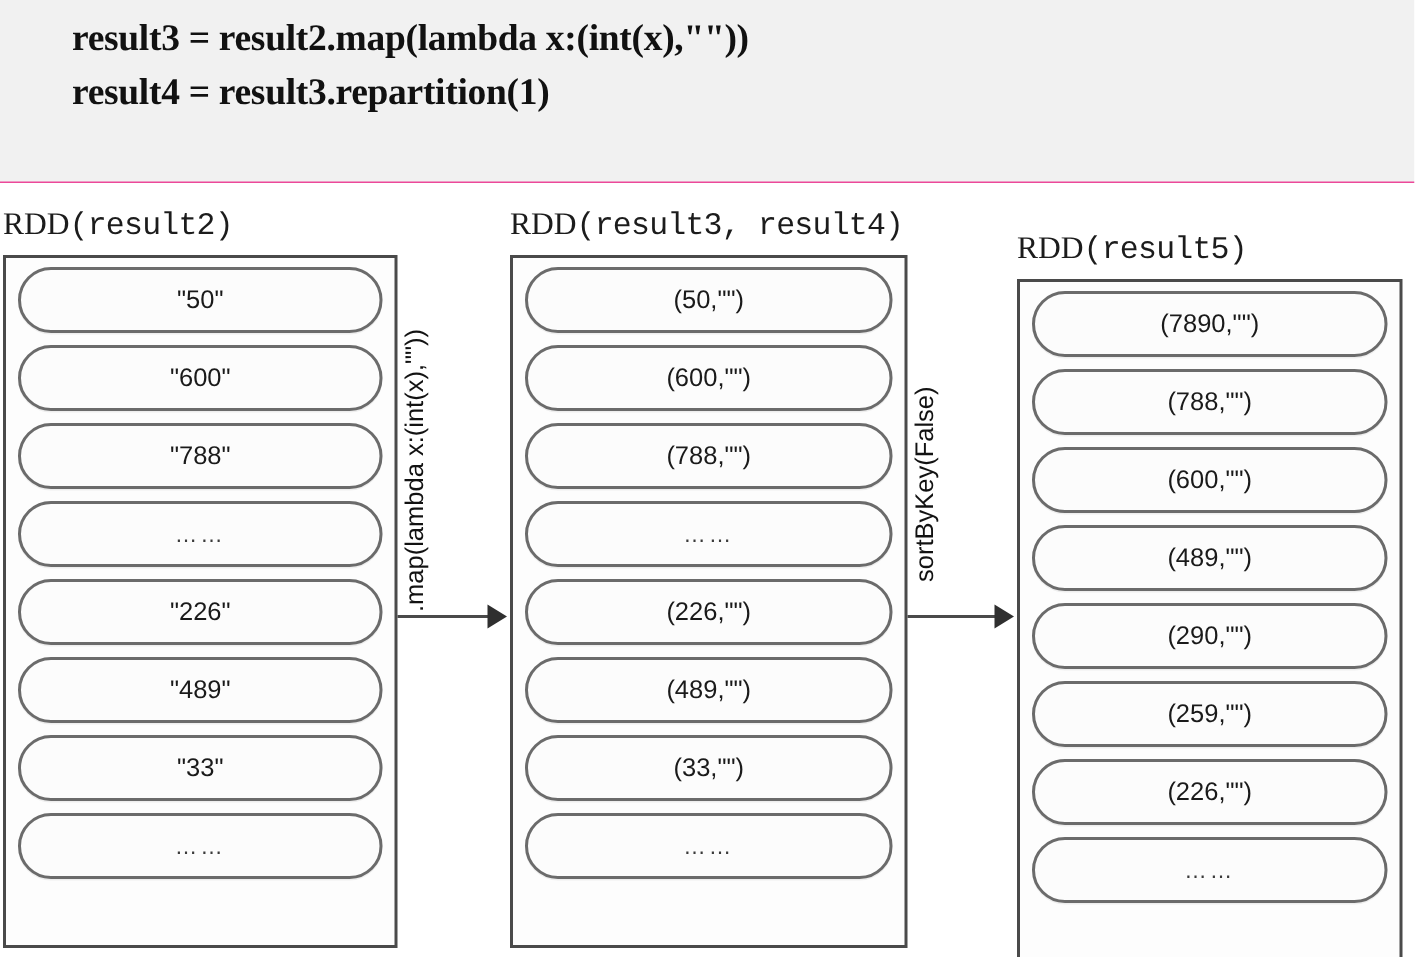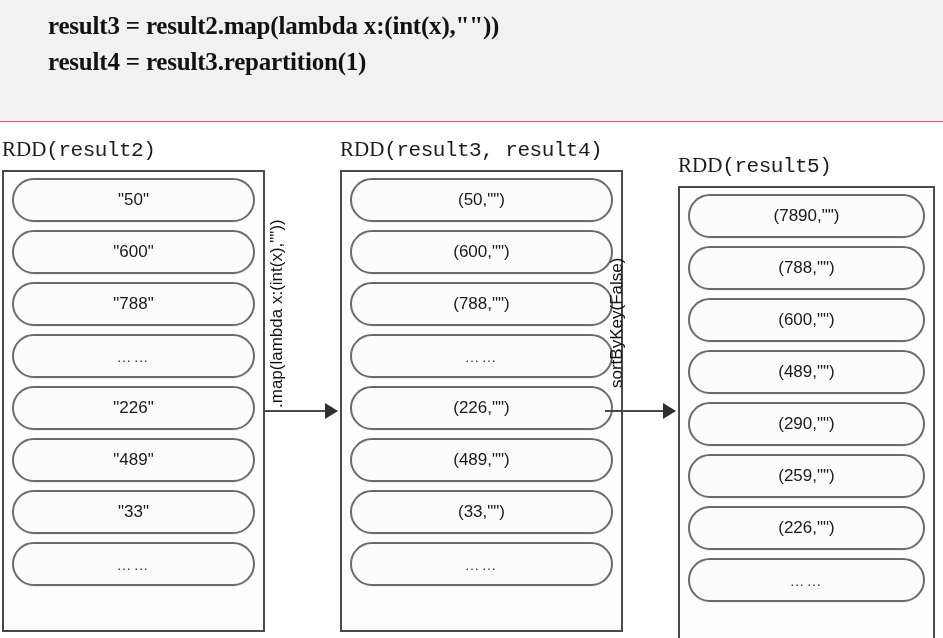--- a/index.html
+++ b/index.html
@@ -165,21 +165,21 @@
       <div class="pill is-ellipsis">……</div>
     </div>
   </div>
 
   <div class="arrow-group" style="left:265px; width:75px;">
     <div class="arrow-line" style="left:0; width:62px;"></div>
     <div class="arrow-head" style="left:60px;"></div>
     <div class="arrow-label" style="left:22px;">.map(lambda x:(int(x),""))</div>
   </div>
 
-  <div class="rdd-column" style="left:340px; width:265px; height:516px;padding-left:18px;">
+  <div class="rdd-column" style="left:340px; width:265px; height:516px;">
     <div class="rdd-title">
       <span class="t-serif">RDD</span><span class="t-mono">(result3, result4)</span>
     </div>
     <div class="rdd-box">
       <div class="pill">(50,"")</div>
       <div class="pill">(600,"")</div>
       <div class="pill">(788,"")</div>
       <div class="pill is-ellipsis">……</div>
       <div class="pill">(226,"")</div>
       <div class="pill">(489,"")</div>

